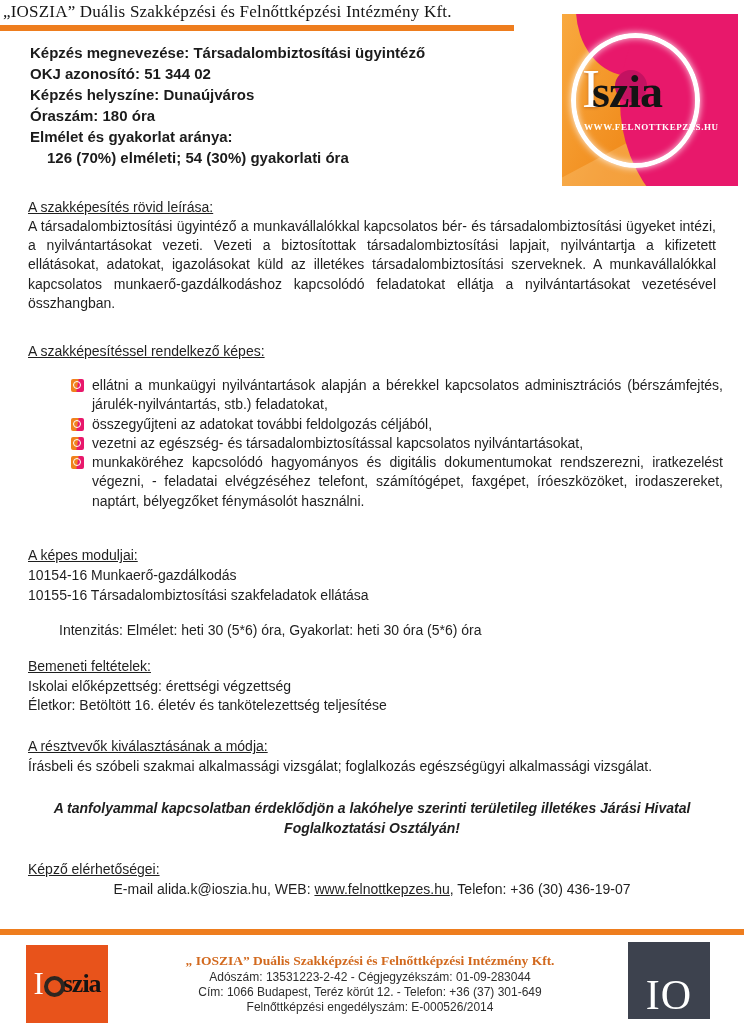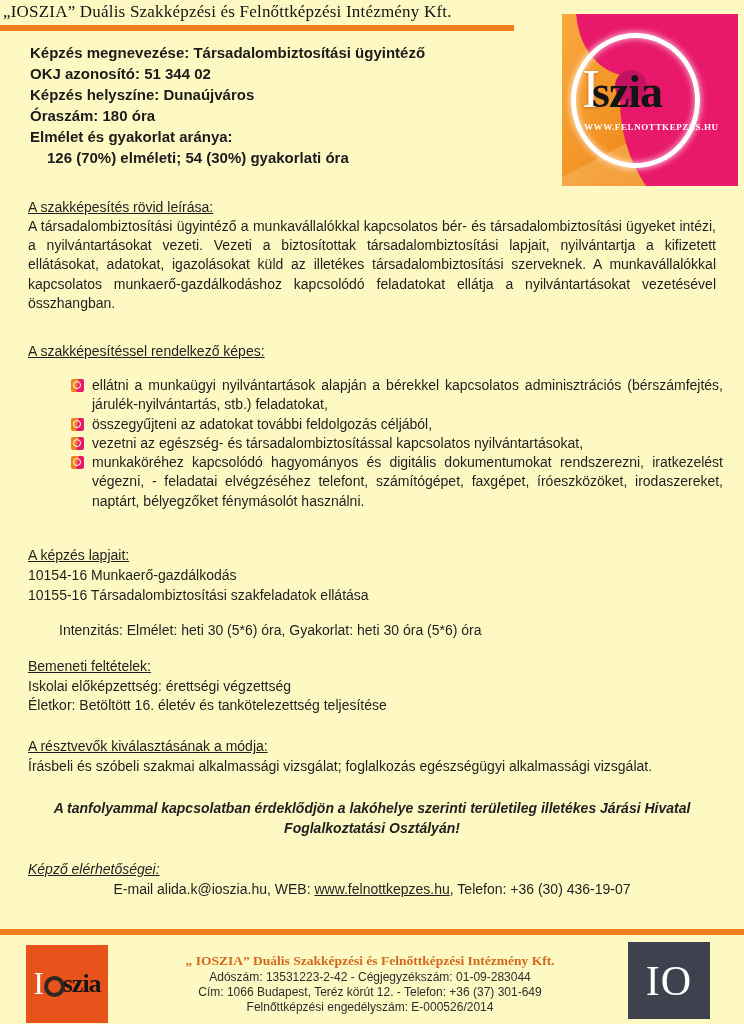--- a/index.html
+++ b/index.html
@@ -1,17 +1,17 @@
 <!DOCTYPE html>
 <html><head>
 <meta charset="utf-8">
 <style>
   html,body{margin:0;padding:0;background:#e9e9e9;}
   .page{
-    position:relative;width:744px;height:1024px;margin:0 auto;background:#fef9c3;
+    position:relative;width:744px;height:1024px;margin:0 auto;background:#ffffff;
     font-family:"Liberation Sans", sans-serif;color:#1f1f1f;overflow:hidden;
   }
   
   .doc-title{
     position:absolute;left:3px;top:2px;width:540px;
     font-family:"Liberation Serif", serif;font-size:17px;color:#151515;letter-spacing:.2px;
   }
   .title-rule{position:absolute;left:0;top:25px;width:514px;height:6px;background:#EE7D1E;}
   
   .logo{position:absolute;left:562px;top:14px;width:176px;height:172px;overflow:hidden;
@@ -63,21 +63,21 @@
         font-family:"Liberation Serif", serif;}
   .f-logo-left .fi{font-size:31px;color:#ffffff;}
   .f-logo-left .fo{display:inline-block;width:13px;height:13px;border:4px solid #2e2620;
         border-radius:50%;margin:0 -2px 0 0;position:relative;top:2px;}
   .f-logo-left .fszia{font-size:26px;font-weight:600;color:#141414;letter-spacing:-1px;}
   .f-center{position:absolute;left:115px;top:953px;width:510px;text-align:center;}
   .f-company{font-family:"Liberation Serif", serif;font-weight:bold;font-size:13.5px;
         color:#D2691E;margin-bottom:1px;}
   .f-line{font-size:12px;line-height:15px;color:#2e2e2e;}
   .f-logo-right{position:absolute;left:628px;top:942px;width:82px;height:77px;background:#3D424E;
-        display:flex;align-items:center;justify-content:center;
+        display:flex;align-items:flex-end;justify-content:center;
         font-family:"Liberation Serif", serif;font-size:42px;color:#ffffff;letter-spacing:1px;}
 </style>
 </head>
 <body>
 
 <div class="page">
 
   <div class="doc-title">„IOSZIA” Duális Szakképzési és Felnőttképzési Intézmény Kft.</div>
   <div class="title-rule"></div>
 
@@ -125,36 +125,36 @@
       <span>vezetni az egészség- és társadalombiztosítással kapcsolatos nyilvántartásokat,</span>
     </li>
     <li>
       <span class="bullet-ico">
           <span></span>
         </span>
       <span>munkaköréhez kapcsolódó hagyományos és digitális dokumentumokat rendszerezni, iratkezelést végezni, - feladatai elvégzéséhez telefont, számítógépet, faxgépet, íróeszközöket, irodaszereket, naptárt, bélyegzőket fénymásolót használni.</span>
     </li>
   </ul>
 
-  <div class="sec-head" style="top:547px;">A képzés lapjait:</div>
+  <div class="sec-head" style="top:547px;">A képes moduljai:</div>
   <div class="line" style="top:567px;">10154-16 Munkaerő-gazdálkodás</div>
   <div class="line" style="top:587px;">10155-16 Társadalombiztosítási szakfeladatok ellátása</div>
 
   <div class="line" style="top:622px;"><span class="u">Intenzitás:</span><span> Elmélet: heti 30 (5*6) óra, Gyakorlat: heti 30 óra (5*6) óra</span></div>
 
   <div class="sec-head" style="top:658px;">Bemeneti feltételek:</div>
   <div class="line" style="top:678px;">Iskolai előképzettség: érettségi végzettség</div>
   <div class="line" style="top:697px;">Életkor: Betöltött 16. életév és tankötelezettség teljesítése</div>
 
   <div class="sec-head" style="top:738px;">A résztvevők kiválasztásának a módja:</div>
   <div class="line" style="top:758px;">Írásbeli és szóbeli szakmai alkalmassági vizsgálat; foglalkozás egészségügyi alkalmassági vizsgálat.</div>
 
   <div class="notice" style="top:798px;">A tanfolyammal kapcsolatban érdeklődjön a lakóhelye szerinti területileg illetékes Járási Hivatal Foglalkoztatási Osztályán!</div>
 
-  <div class="sec-head" style="top:861px;font-style:italic;">Képző elérhetőségei:</div>
+  <div class="sec-head" style="top:861px;">Képző elérhetőségei:</div>
   <div class="line center" style="top:881px;"><span>E-mail alida.k@ioszia.hu, WEB: </span><span class="weblink">www.felnottkepzes.hu</span><span>, Telefon: +36 (30) 436-19-07</span></div>
 
   <div class="footer-rule"></div>
 
   <div class="f-logo-left">
     <span class="fi">I</span>
       <span class="fo"></span>
       <span class="fszia">szia</span>
   </div>
 

